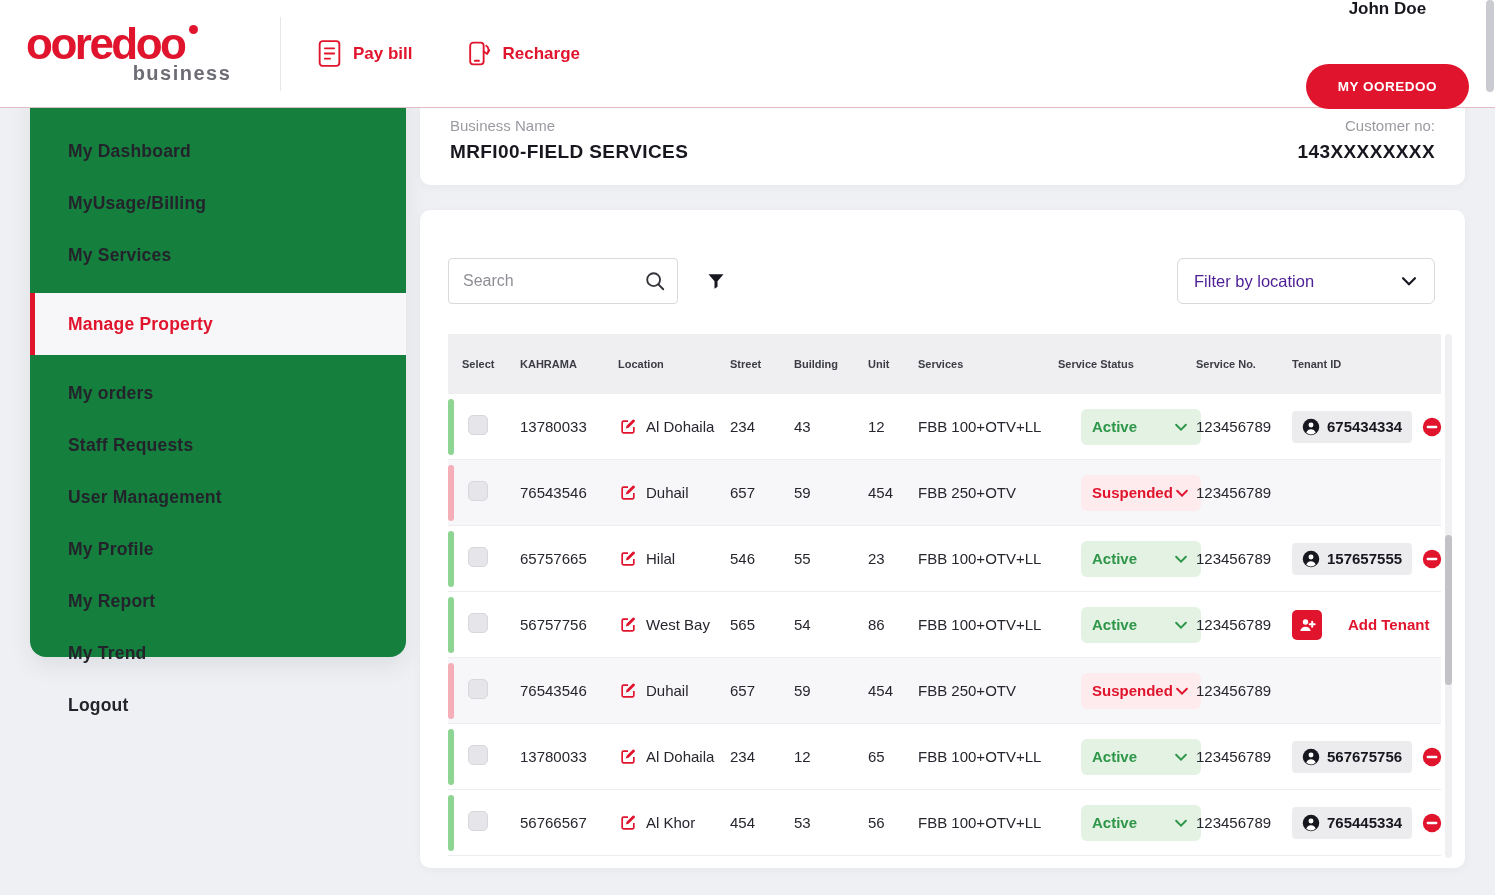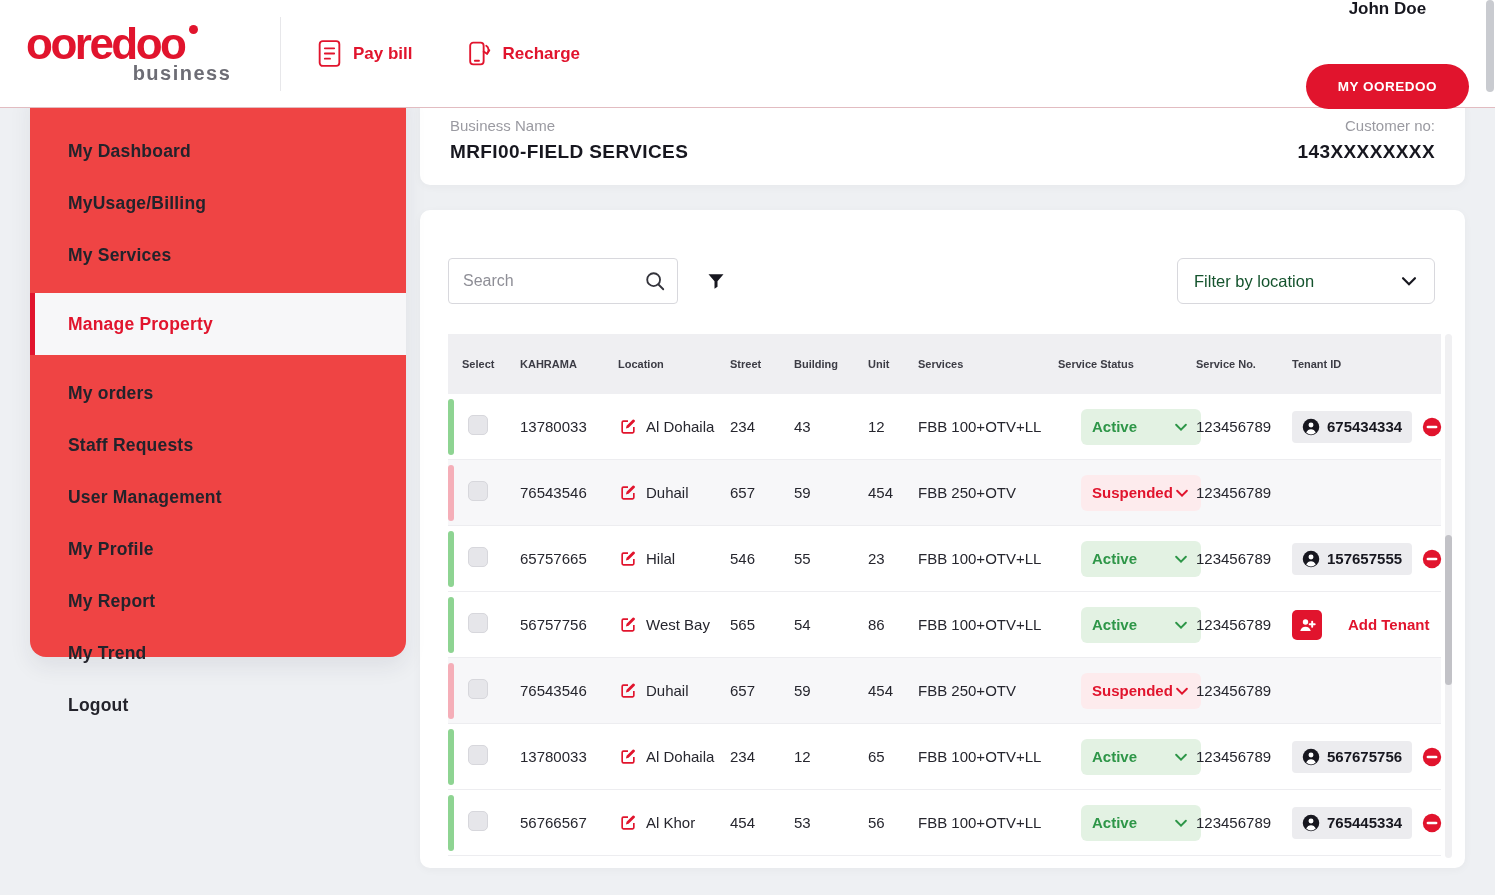--- a/index.html
+++ b/index.html
@@ -15,21 +15,21 @@
   .logo-sub { font-size:20px; color:#6d6d75; font-weight:600; letter-spacing:1.5px; margin-top:-4px; text-align:center; padding-left:70px; }
   .header-divider { width:1px; height:74px; background:#e7e7ea; margin:0 36px 0 12px; }
   .header-action { display:flex; align-items:center; gap:11px; color:#e1142d; font-weight:700; font-size:17px; margin-right:54px; cursor:pointer; }
   .header-right { margin-left:auto; display:flex; align-items:center; gap:45px;flex-direction:column; }
   .user-name { font-weight:700; font-size:17px; color:#17171f; cursor:pointer; }
   .my-ooredoo { background:#e1142d; color:#fff; border:none; border-radius:25px; font-weight:700; font-size:13.5px;
                 letter-spacing:.5px; padding:15px 32px; cursor:pointer; font-family:inherit; }
   .page-scroll-thumb { position:absolute; top:0; right:1px; width:8px; height:92px; background:#c9cbd0; border-radius:4px; z-index:7; }
 
   
-  .sidebar { position:absolute; left:30px; top:89px; width:376px; height:568px; background:#ef4444;
+  .sidebar { position:absolute; left:30px; top:89px; width:376px; height:568px; background:#15803d;
              border-radius:0 0 16px 16px; box-shadow:0 10px 22px rgba(40,40,60,.08); padding-top:36px; z-index:3; }
   .side-item { height:52px; display:flex; align-items:center; padding-left:38px; font-size:17.5px; font-weight:700;
                color:#23232b; cursor:pointer; letter-spacing:.2px; }
   .side-item.active { height:62px; margin:12px 0; background:#f7f7f9; border-left:5px solid #e1142d; padding-left:33px; color:#e1142d; }
 
   
   .main { position:absolute; left:420px; top:95px; width:1045px; }
   .business-card { height:90px; background:#fff; border-radius:10px; display:flex; align-items:center;
                    justify-content:space-between; padding:0 30px; box-shadow:0 2px 8px rgba(40,40,60,.04); }
   .bc-label { font-size:15px; color:#9a9aa1; margin-bottom:7px; }
@@ -41,21 +41,21 @@
 
   .toolbar { display:flex; align-items:center; margin-bottom:30px; }
   .search-box { position:relative; width:230px; }
   .search-input { width:100%; height:46px; border:1px solid #d8d8dd; border-radius:4px; padding:0 44px 0 14px;
                   font-size:16px; color:#33333b; font-family:inherit; outline:none; background:#fff; }
   .search-input::placeholder { color:#8e8e96; }
   .search-icon { position:absolute; right:12px; top:12px; cursor:pointer; display:flex; }
   .filter-funnel { margin-left:28px; cursor:pointer; display:flex; }
   .location-select { margin-left:auto; margin-right:6px; width:258px; height:46px; border:1px solid #d8d8dd;
                      border-radius:6px; display:flex; align-items:center; justify-content:space-between;
-                     padding:0 14px 0 16px; font-size:16.5px; color:#14532d; cursor:pointer; background:#fff; }
+                     padding:0 14px 0 16px; font-size:16.5px; color:#4c1d95; cursor:pointer; background:#fff; }
 
   .t-grid { display:grid; grid-template-columns:8px 58px 98px 112px 64px 74px 50px 140px 138px 96px 1fr; align-items:center; }
   .t-header { height:60px; background:#efeff2; font-size:11px; font-weight:700; color:#3c3c45; }
   .t-header .col, .t-row .cell { padding-left:6px; }
   .t-row { height:66px; border-bottom:1px solid #ededf0; font-size:15px; color:#26262e; }
   .t-row.suspended { background:#f7f7f9; }
   .stripe-cell { padding-left:0 !important; height:100%; display:flex; align-items:center; }
   .stripe { display:block; width:6px; height:56px; border-radius:3px; }
   .t-row.active .stripe { background:#8ed492; }
   .t-row.suspended .stripe { background:#f5aeb8; }

